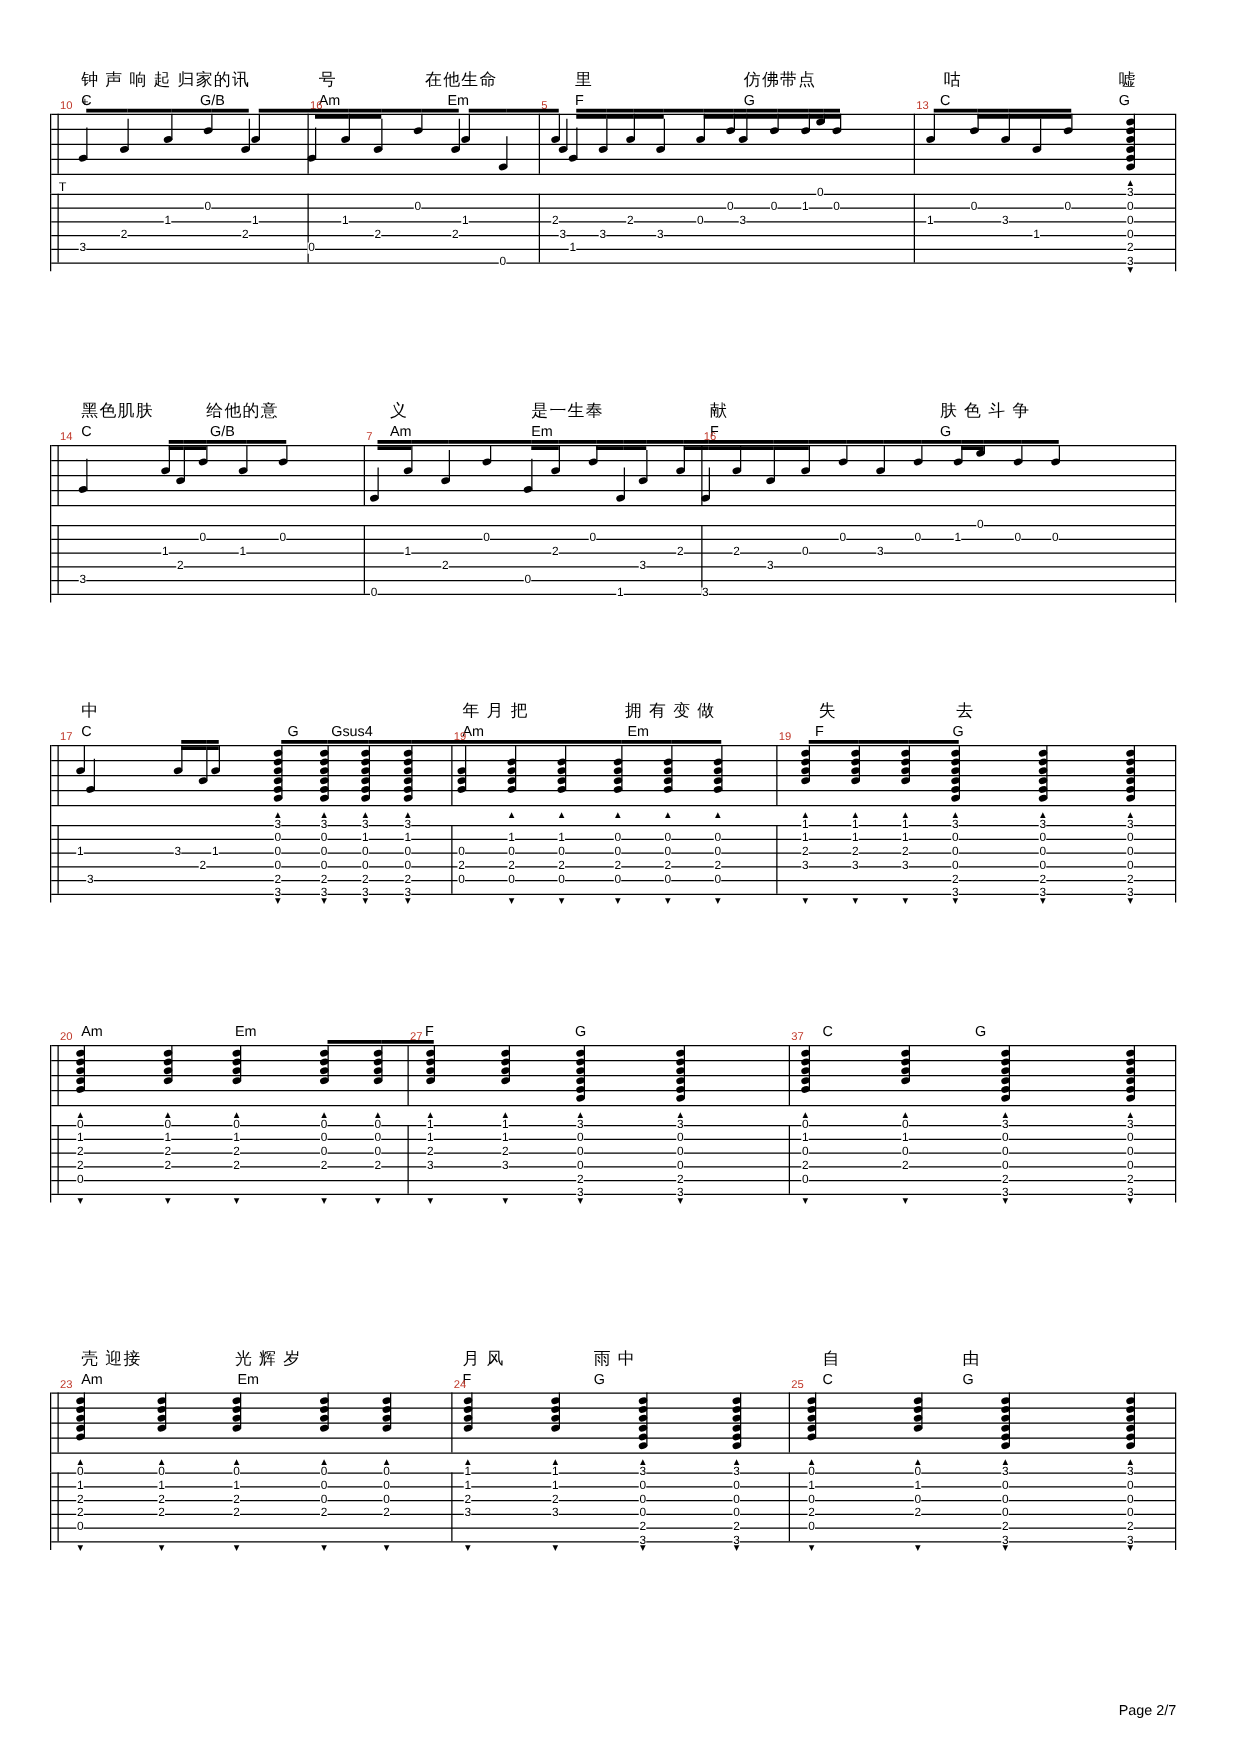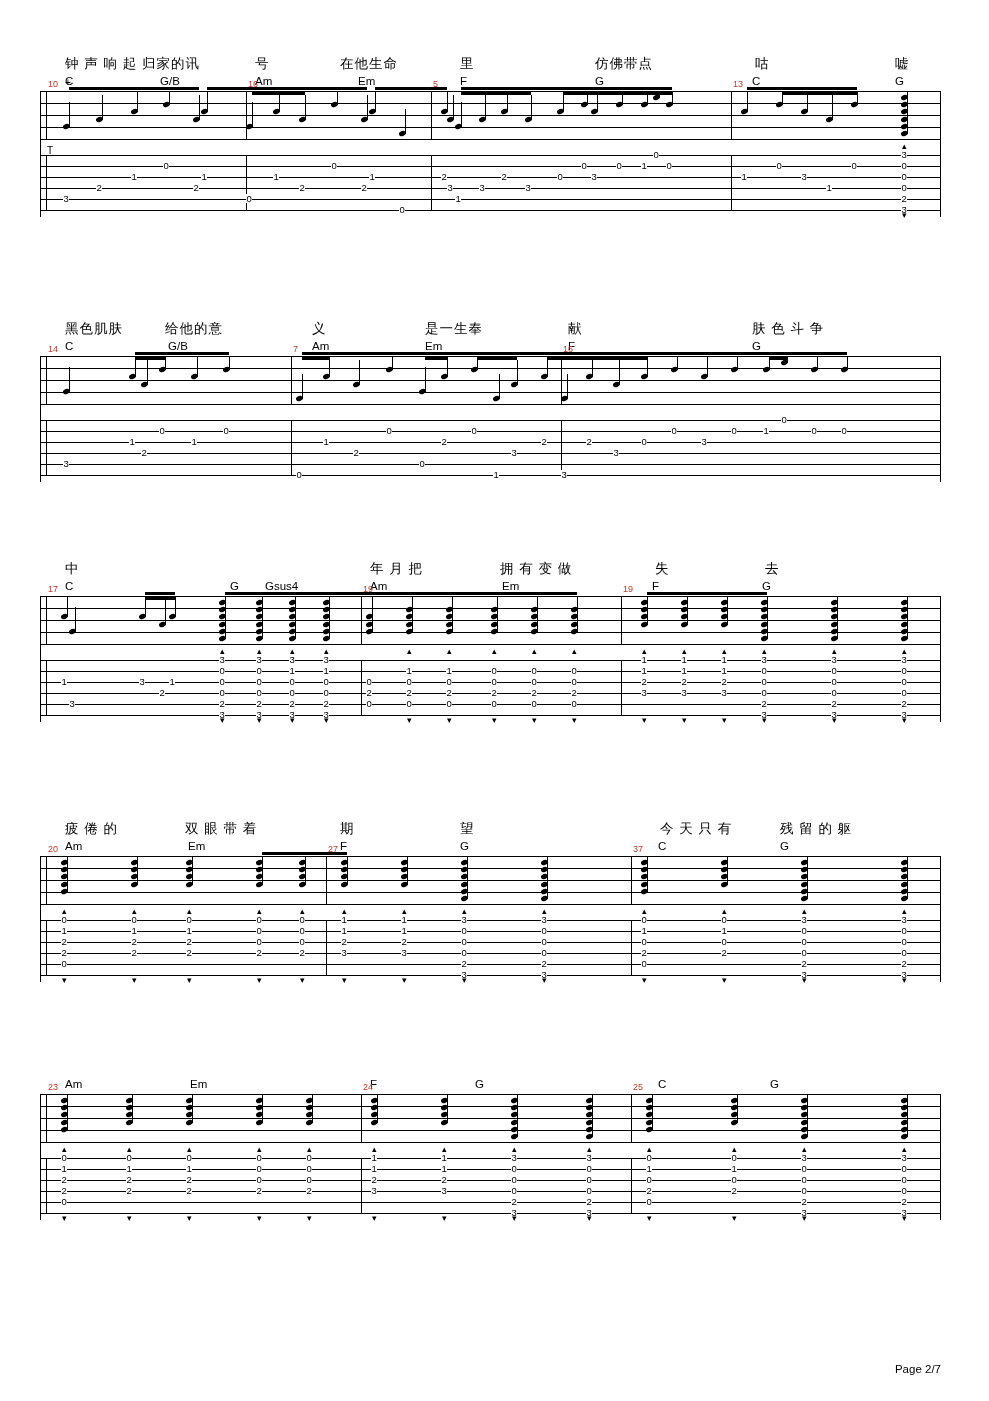--- a/index.html
+++ b/index.html
@@ -781,28 +781,20 @@
           <div class="arrow-up" style="left: 681px; top: -13px;">▴</div>
           <div class="arrow-dn" style="left: 721px; top: 56px;">▾</div>
           <div class="arrow-up" style="left: 721px; top: -13px;">▴</div>
           <div class="arrow-dn" style="left: 791px; top: 56px;">▾</div>
           <div class="arrow-up" style="left: 791px; top: -13px;">▴</div>
           <div class="arrow-dn" style="left: 861px; top: 56px;">▾</div>
           <div class="arrow-up" style="left: 861px; top: -13px;">▴</div>
         </div>
       </div>
       <div class="system" style="position: absolute; left: 0px; top: 820px; width: 989px;">
-        <div class="lyric-row">
-          <div class="lyric" style="left: 65px;">疲 倦 的</div>
-          <div class="lyric" style="left: 185px;">双 眼 带 着</div>
-          <div class="lyric" style="left: 340px;">期</div>
-          <div class="lyric" style="left: 460px;">望</div>
-          <div class="lyric" style="left: 660px;">今 天 只 有</div>
-          <div class="lyric" style="left: 780px;">残 留 的 躯</div>
-        </div>
         <div class="chord-row">
           <div class="chord" style="left: 65px;">Am</div>
           <div class="chord" style="left: 188px;">Em</div>
           <div class="chord" style="left: 340px;">F</div>
           <div class="chord" style="left: 460px;">G</div>
           <div class="chord" style="left: 658px;">C</div>
           <div class="chord" style="left: 780px;">G</div>
         </div>
         <div class="staff">
           <div class="line l0"></div>
@@ -988,20 +980,28 @@
           <div class="arrow-up" style="left: 601px; top: -13px;">▴</div>
           <div class="arrow-dn" style="left: 681px; top: 56px;">▾</div>
           <div class="arrow-up" style="left: 681px; top: -13px;">▴</div>
           <div class="arrow-dn" style="left: 761px; top: 56px;">▾</div>
           <div class="arrow-up" style="left: 761px; top: -13px;">▴</div>
           <div class="arrow-dn" style="left: 861px; top: 56px;">▾</div>
           <div class="arrow-up" style="left: 861px; top: -13px;">▴</div>
         </div>
       </div>
       <div class="system" style="position: absolute; left: 0px; top: 1078px; width: 989px;">
+        <div class="lyric-row">
+          <div class="lyric" style="left: 65px;">壳 迎接</div>
+          <div class="lyric" style="left: 188px;">光 辉 岁</div>
+          <div class="lyric" style="left: 370px;">月 风</div>
+          <div class="lyric" style="left: 475px;">雨 中</div>
+          <div class="lyric" style="left: 658px;">自</div>
+          <div class="lyric" style="left: 770px;">由</div>
+        </div>
         <div class="chord-row">
           <div class="chord" style="left: 65px;">Am</div>
           <div class="chord" style="left: 190px;">Em</div>
           <div class="chord" style="left: 370px;">F</div>
           <div class="chord" style="left: 475px;">G</div>
           <div class="chord" style="left: 658px;">C</div>
           <div class="chord" style="left: 770px;">G</div>
         </div>
         <div class="staff">
           <div class="line l0"></div>

